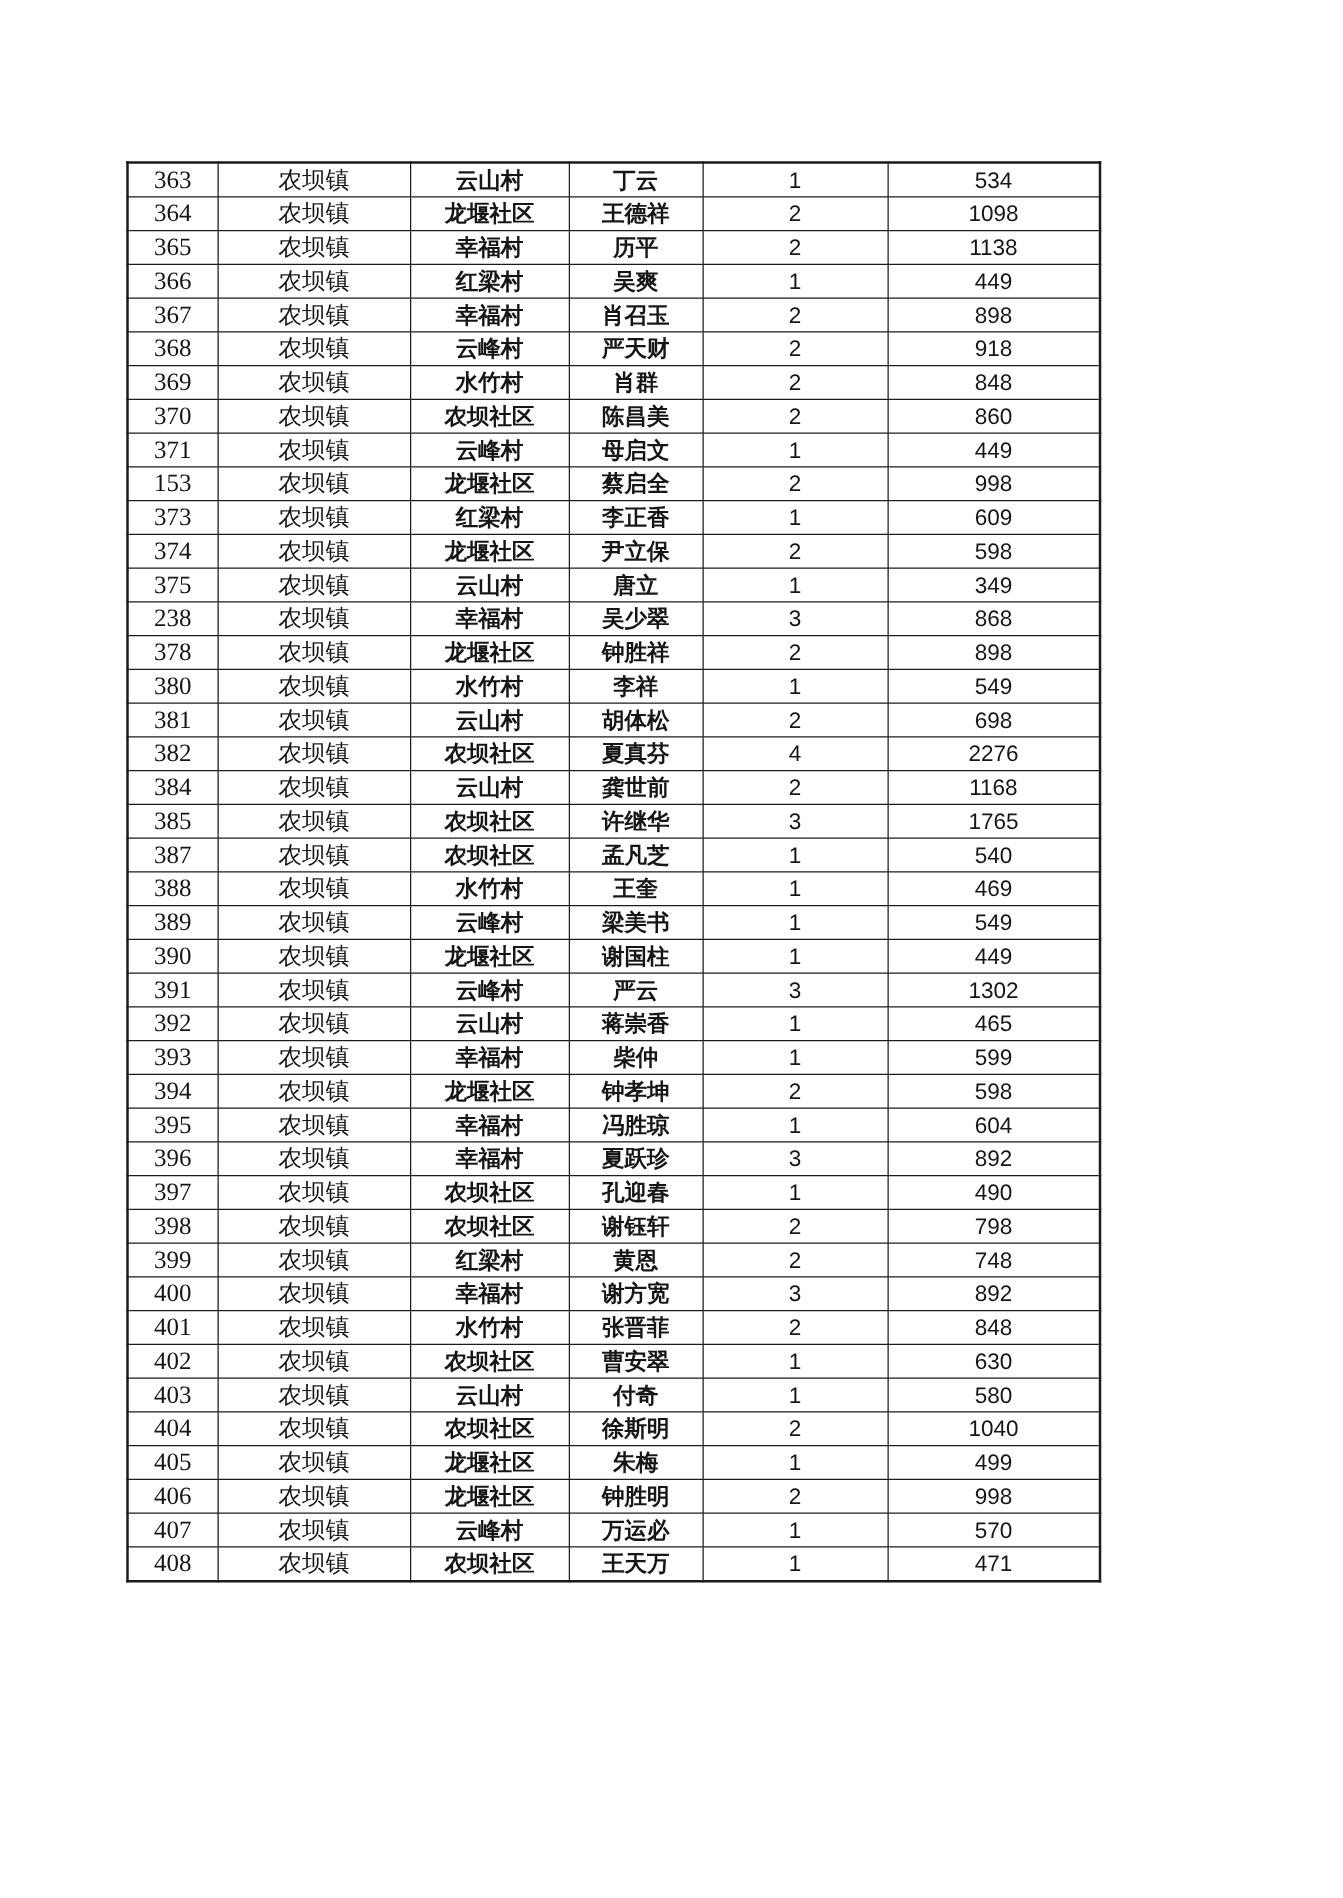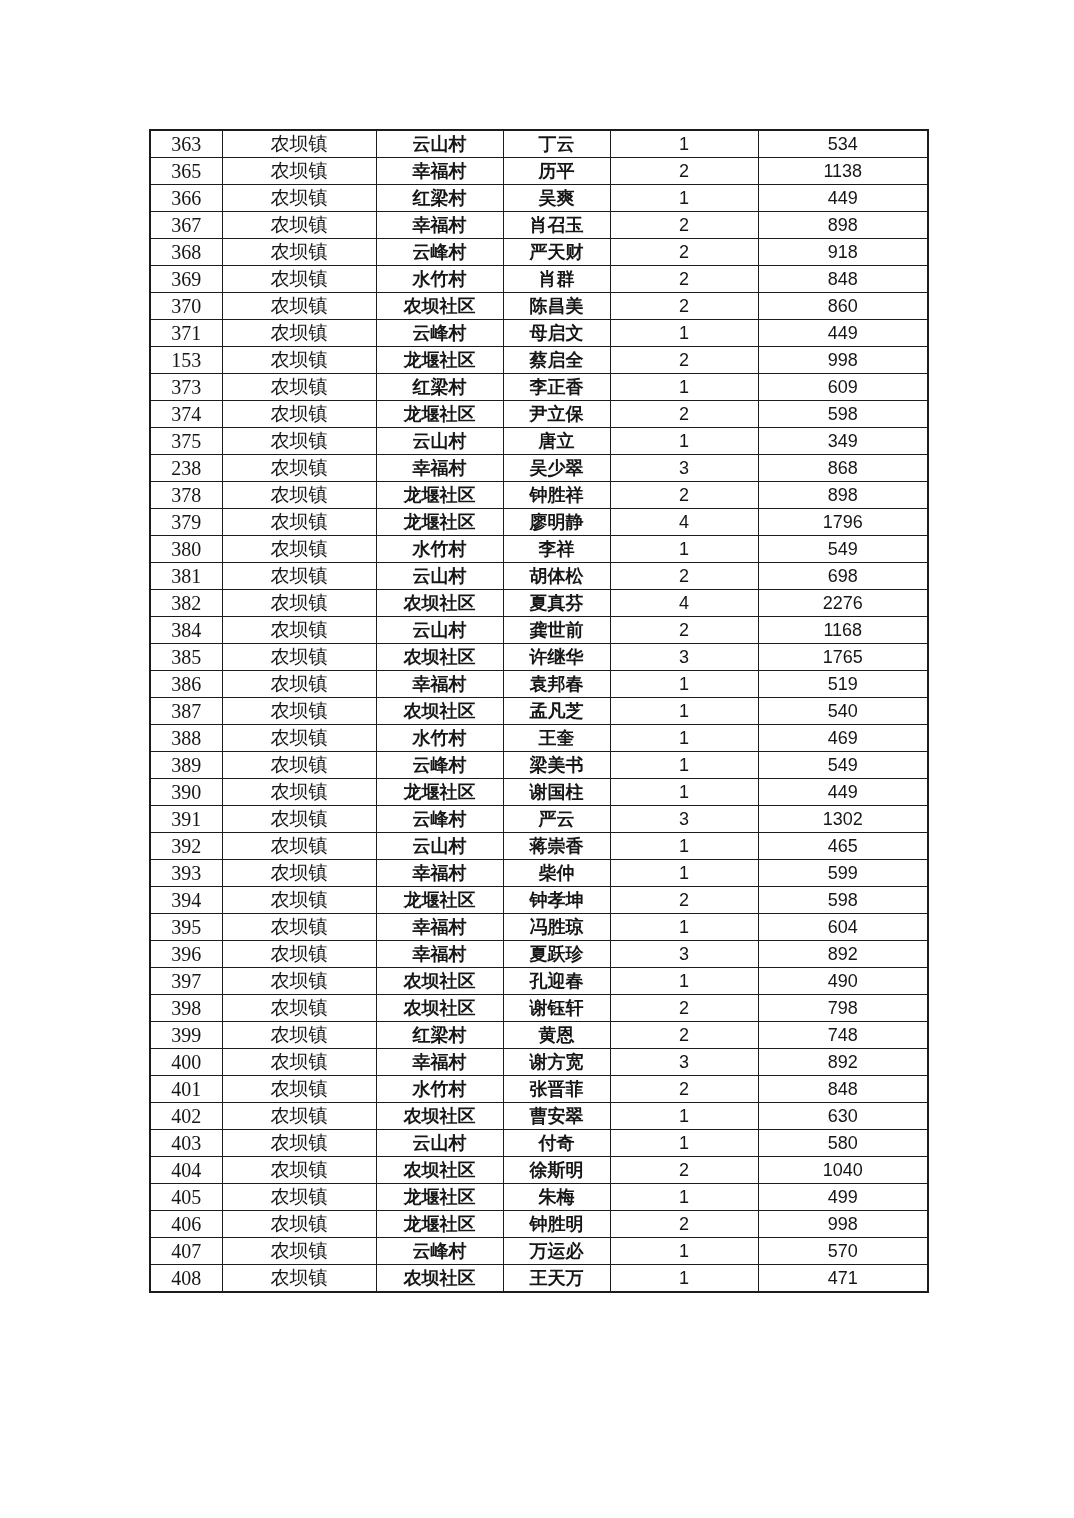--- a/index.html
+++ b/index.html
@@ -15,21 +15,20 @@
     background: #ffffff;
     overflow: hidden;
   }
   table.data-table {
     position: absolute;
     left: 101px;
     top: 129px;
     border-collapse: collapse;
     table-layout: fixed;
     border: 2px solid #1c1c1c;
-    margin-left: 48px;
   }
   table.data-table td {
     border: 1px solid #1c1c1c;
     height: 26px;
     padding: 0 2px;
     text-align: center;
     vertical-align: middle;
     white-space: nowrap;
     overflow: hidden;
     color: #161616;
@@ -79,20 +78,28 @@
     <tbody>
         <tr>
           <td class="col-row_no">363</td>
           <td class="col-town">农坝镇</td>
           <td class="col-village">云山村</td>
           <td class="col-name">丁云</td>
           <td class="col-count">1</td>
           <td class="col-amount">534</td>
         </tr>
         <tr>
+          <td class="col-row_no">364</td>
+          <td class="col-town">农坝镇</td>
+          <td class="col-village">龙堰社区</td>
+          <td class="col-name">王德祥</td>
+          <td class="col-count">2</td>
+          <td class="col-amount">1098</td>
+        </tr>
+        <tr>
           <td class="col-row_no">365</td>
           <td class="col-town">农坝镇</td>
           <td class="col-village">幸福村</td>
           <td class="col-name">历平</td>
           <td class="col-count">2</td>
           <td class="col-amount">1138</td>
         </tr>
         <tr>
           <td class="col-row_no">366</td>
           <td class="col-town">农坝镇</td>
@@ -183,28 +190,20 @@
         </tr>
         <tr>
           <td class="col-row_no">378</td>
           <td class="col-town">农坝镇</td>
           <td class="col-village">龙堰社区</td>
           <td class="col-name">钟胜祥</td>
           <td class="col-count">2</td>
           <td class="col-amount">898</td>
         </tr>
         <tr>
-          <td class="col-row_no">379</td>
-          <td class="col-town">农坝镇</td>
-          <td class="col-village">龙堰社区</td>
-          <td class="col-name">廖明静</td>
-          <td class="col-count">4</td>
-          <td class="col-amount">1796</td>
-        </tr>
-        <tr>
           <td class="col-row_no">380</td>
           <td class="col-town">农坝镇</td>
           <td class="col-village">水竹村</td>
           <td class="col-name">李祥</td>
           <td class="col-count">1</td>
           <td class="col-amount">549</td>
         </tr>
         <tr>
           <td class="col-row_no">381</td>
           <td class="col-town">农坝镇</td>
@@ -229,28 +228,20 @@
           <td class="col-count">2</td>
           <td class="col-amount">1168</td>
         </tr>
         <tr>
           <td class="col-row_no">385</td>
           <td class="col-town">农坝镇</td>
           <td class="col-village">农坝社区</td>
           <td class="col-name">许继华</td>
           <td class="col-count">3</td>
           <td class="col-amount">1765</td>
-        </tr>
-        <tr>
-          <td class="col-row_no">386</td>
-          <td class="col-town">农坝镇</td>
-          <td class="col-village">幸福村</td>
-          <td class="col-name">袁邦春</td>
-          <td class="col-count">1</td>
-          <td class="col-amount">519</td>
         </tr>
         <tr>
           <td class="col-row_no">387</td>
           <td class="col-town">农坝镇</td>
           <td class="col-village">农坝社区</td>
           <td class="col-name">孟凡芝</td>
           <td class="col-count">1</td>
           <td class="col-amount">540</td>
         </tr>
         <tr>

